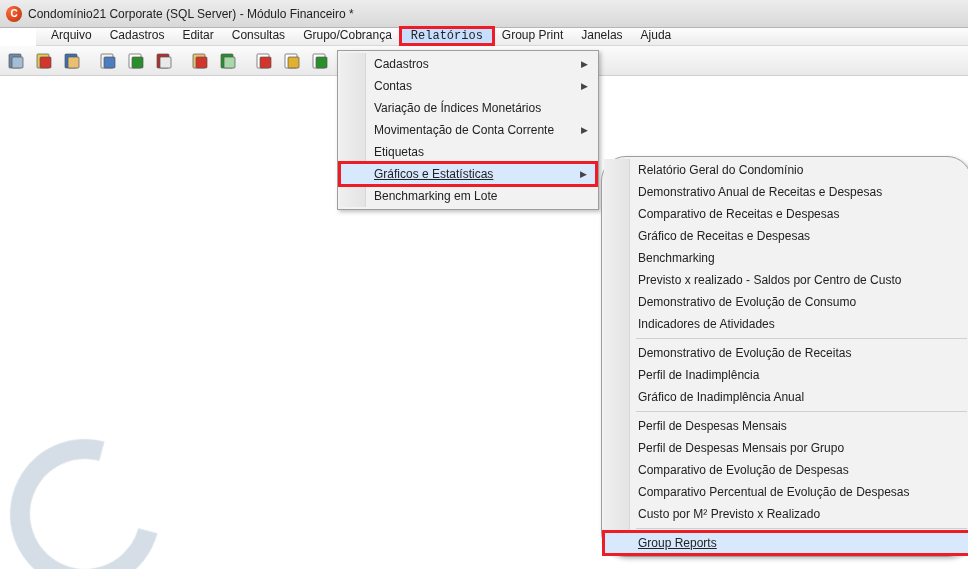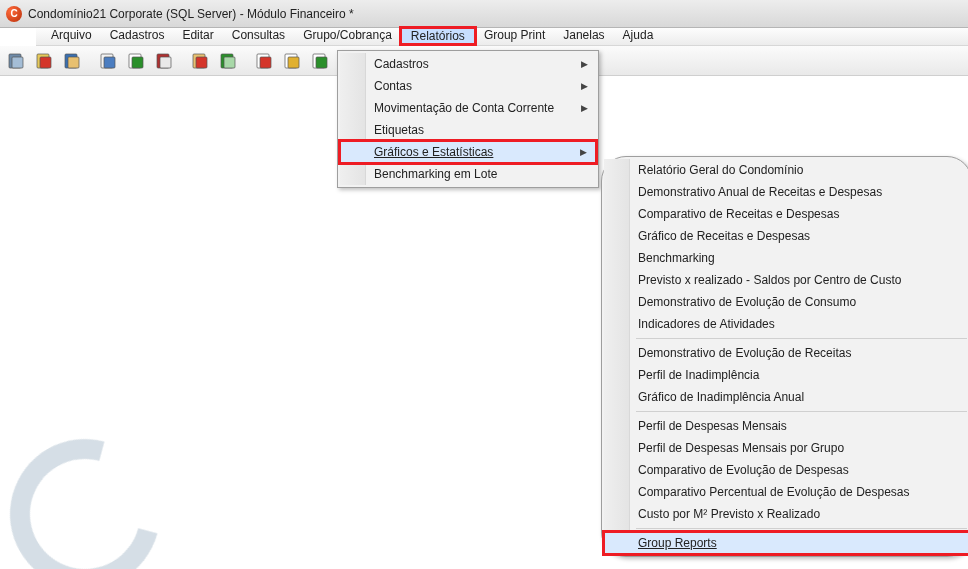--- a/index.html
+++ b/index.html
@@ -46,20 +46,21 @@
   .menubar .menu-item {
     display: flex; align-items: center;
     padding: 0 9px;
     color: #222;
     cursor: default;
   }
   .menubar .menu-item.active {
     background: #c7deff;
     border: 1px solid #7fa8e0;
     border-bottom: 1px solid #c7deff;
+    font-family: Liberation Mono, monospace;
   }
   .highlight-red {
     outline: 3px solid #ee1c24;
     outline-offset: -1px;
   }
   
   .toolbar {
     height: 30px;
     background: linear-gradient(to bottom, #fbfbfb, #e9e9e9);
     border-bottom: 1px solid #cfcfcf;
@@ -217,20 +218,21 @@
     </div>
   </div>
 
 <div class="watermark"></div>
 
 <div class="dropdown dd1">
   <div class="gutter"></div>
   <div id="dd1-items">
       <div class="dd-item">Cadastros<span class="arrow">▶</span></div>
       <div class="dd-item">Contas<span class="arrow">▶</span></div>
+      <div class="dd-item">Variação de Índices Monetários</div>
       <div class="dd-item">Movimentação de Conta Corrente<span class="arrow">▶</span></div>
       <div class="dd-item">Etiquetas</div>
       <div class="dd-item hover highlight-red">Gráficos e Estatísticas<span class="arrow">▶</span></div>
       <div class="dd-item">Benchmarking em Lote</div>
     </div>
 </div>
 
 <div class="dropdown dd2">
   <div class="gutter"></div>
   <div id="dd2-items">

